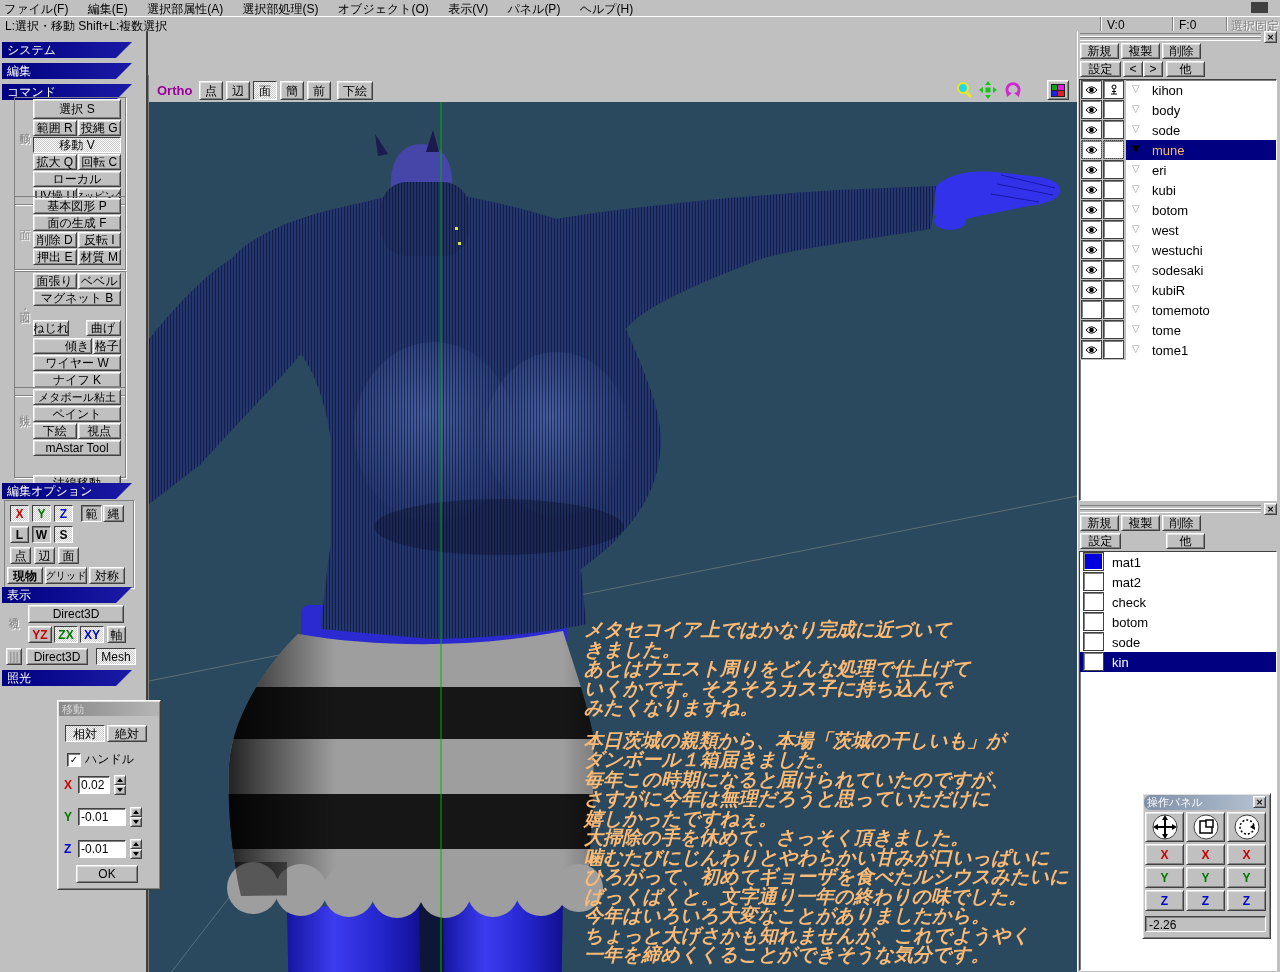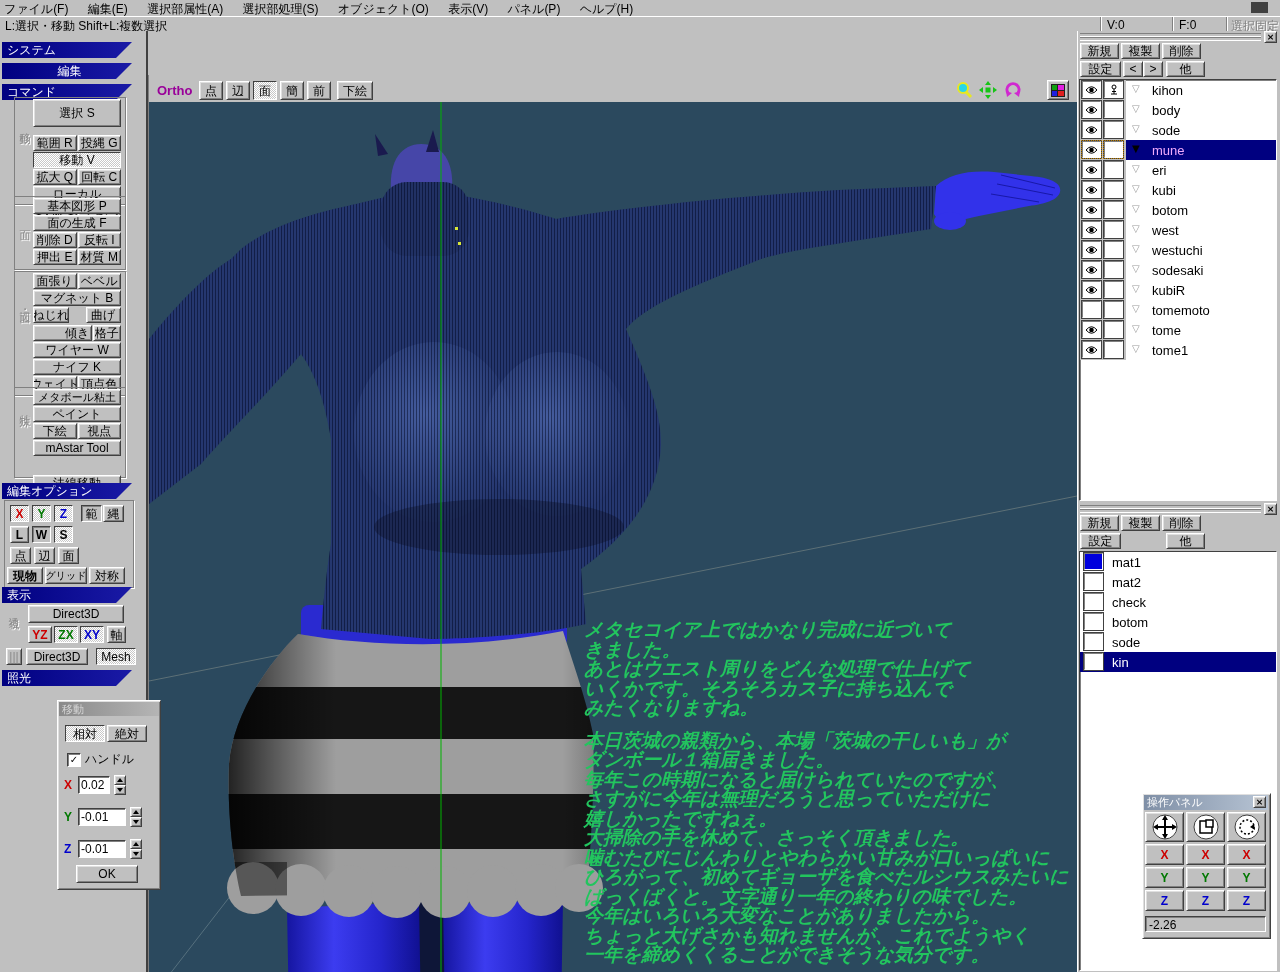--- a/index.html
+++ b/index.html
@@ -30,35 +30,35 @@
   .groove-l{border-left:1px solid #808080;box-shadow:inset 1px 0 0 #ffffff;}
   
   .objrow{position:relative;height:20px;}
   .gutter{position:absolute;left:0;top:0;width:46px;height:20px;background:#c0c0c0;}
   .minibox{position:absolute;top:1px;width:19px;height:17px;background:#ffffff;
        border:1px solid;border-color:#808080 #ffffff #ffffff #808080;
        box-shadow:0 0 0 1px #404040;display:flex;align-items:center;justify-content:center;box-sizing:border-box;}
   .tri{position:absolute;left:52px;top:3px;font-size:10px;color:#9a9a9a;font-family:"DejaVu Sans",sans-serif;}
   .oname{position:absolute;left:72px;top:3px;font-size:13px;}
   .selrow{background:#000080;}
-  .selrow .oname{color:#f0abfc;}
+  .selrow .oname{color:#fdba74;}
   .matrow{position:relative;height:20px;background:#ffffff;}
   .matrow .minibox{left:4px;}
   .matrow .mname{position:absolute;left:32px;top:3px;font-size:13px;}
   .matsel{background:#000080;}
   .matsel .mname{color:#ffffff;}
   
   .spin{width:12px;height:20px;display:flex;flex-direction:column;}
   .spin .sb{flex:1;display:flex;align-items:center;justify-content:center;}
   .tup{width:0;height:0;border-left:3px solid transparent;border-right:3px solid transparent;border-bottom:4px solid #000;}
   .tdn{width:0;height:0;border-left:3px solid transparent;border-right:3px solid transparent;border-top:4px solid #000;}
   .red{color:#cc0000;}.grn{color:#007800;}.blu{color:#0000cc;}
   .menu-item{display:inline-block;margin-right:16px;}
   .ovl{font-style:italic;font-weight:bold;font-size:19px;line-height:19.5px;
-       color:#22c55e;white-space:nowrap;letter-spacing:0px;}
+       color:#fdba74;white-space:nowrap;letter-spacing:0px;}
   .titlebar-inactive{background:linear-gradient(90deg,#8a8a8a,#b5b5b5);color:#d8d8d8;
        font-size:11px;line-height:14px;padding-left:3px;}
   .xbtn{font-size:9px;font-weight:bold;display:flex;align-items:center;justify-content:center;
        font-family:"DejaVu Sans",sans-serif;}
 </style>
 </head>
 <body>
 
 <div class="abs" style="left:0;top:0;width:1280px;height:16px;background:#c0c0c0;">
   <div class="abs" style="left:4px;top:1px;">
@@ -77,27 +77,27 @@
 <div class="abs" style="left:0;top:16px;width:1280px;height:15px;background:#c0c0c0;border-top:1px solid #ffffff;">
   <span class="abs" style="left:5px;top:1px;">L:選択・移動 Shift+L:複数選択</span>
   <span class="abs groove-l" style="left:1100px;top:0;width:70px;height:14px;padding:1px 0 0 6px;">V:0</span>
   <span class="abs groove-l" style="left:1172px;top:0;width:52px;height:14px;padding:1px 0 0 6px;">F:0</span>
   <span class="abs groove-l" style="left:1226px;top:0;width:54px;height:14px;padding:1px 0 0 4px;color:#808080;text-shadow:1px 1px 0 #fff;">選択固定</span>
 </div>
 
 <div class="abs" style="left:0;top:31px;width:146px;height:941px;background:#c0c0c0;border-right:2px solid #404040;">
 
   <div class="abs banner" style="left:2px;top:11px;width:130px;height:16px;">システム</div>
-  <div class="abs banner" style="left:2px;top:32px;width:130px;height:16px;text-align:center;">編集</div>
+  <div class="abs banner" style="left:2px;top:32px;width:130px;height:16px;">編集</div>
   <div class="abs banner" style="left:2px;top:53px;width:130px;height:16px;">コマンド</div>
 
   <div class="abs" style="left:14px;top:66px;width:110px;height:106px;border:1px solid #808080;box-shadow:1px 1px 0 #fff;">
     <div class="abs vlabel" style="left:2px;top:26px;">移動</div>
     <div class="abs" style="left:18px;top:1px;width:88px;">
-      <div class="btn r" style="height:28px;margin-bottom:8px;">選択 S</div>
+      <div class="btn r" style="height:20px;margin-bottom:1px;">選択 S</div>
       <div style="display:flex;gap:1px;margin-bottom:1px;">
         <div class="btn r" style="height:16px;flex:1;">範囲 R</div>
         <div class="btn r" style="height:16px;flex:1;">投縄 G</div>
       </div>
       <div class="btn press" style="height:16px;margin-bottom:1px;">移動 V</div>
       <div style="display:flex;gap:1px;margin-bottom:1px;">
         <div class="btn r" style="height:16px;flex:1;">拡大 Q</div>
         <div class="btn r" style="height:16px;flex:1;">回転 C</div>
       </div>
       <div class="btn r" style="height:16px;margin-bottom:1px;">ローカル</div>
@@ -124,21 +124,21 @@
     </div>
   </div>
 
   <div class="abs" style="left:14px;top:240px;width:110px;height:123px;border:1px solid #808080;box-shadow:1px 1px 0 #fff;">
     <div class="abs vlabel" style="left:2px;top:30px;">辺・面</div>
     <div class="abs" style="left:18px;top:1px;width:88px;">
       <div style="display:flex;gap:1px;margin-bottom:1px;">
         <div class="btn r" style="height:16px;flex:1;">面張り</div>
         <div class="btn r" style="height:16px;flex:1;">ベベル</div>
       </div>
-      <div class="btn r" style="height:16px;margin-bottom:1px;">マグネット B</div>
+      <div class="btn r" style="height:16px;margin-bottom:14px;">マグネット B</div>
       <div style="display:flex;gap:17px;margin-bottom:2px;">
         <div class="btn r" style="height:16px;flex:1;">ねじれ</div>
         <div class="btn r" style="height:16px;flex:1;">曲げ</div>
       </div>
       <div style="display:flex;gap:1px;margin-bottom:1px;">
         <div class="btn r" style="height:16px;flex:1;padding-left:30px;">傾き</div>
         <div class="btn r" style="height:16px;flex:1;">格子</div>
       </div>
       <div class="btn r" style="height:16px;margin-bottom:1px;">ワイヤー W</div>
       <div class="btn r" style="height:16px;margin-bottom:1px;">ナイフ K</div>
@@ -627,21 +627,21 @@
         </span>
         <span class="sb r">
           <i class="tdn"></i>
         </span>
       </span>
   </div>
   <div class="btn r abs" style="left:18px;top:164px;width:62px;height:18px;">OK</div>
 </div>
 
 <div class="abs r" style="left:1142px;top:793px;width:127px;height:144px;z-index:20;">
-  <div class="abs" style="left:1px;top:1px;right:2px;height:15px;background:linear-gradient(90deg,#7f8fa6,#b7c4d4);color:#ffffff;font-size:11px;line-height:14px;padding-left:3px;">操作パネル</div>
+  <div class="abs" style="left:1px;top:1px;right:2px;height:15px;background:linear-gradient(90deg,#7f8fa6,#b7c4d4);color:#ffffff;font-size:11px;line-height:14px;padding-left:3px;border-radius:7px;">操作パネル</div>
   <div class="btn r xbtn abs" style="left:110px;top:2px;width:13px;height:12px;">×</div>
 
   <div class="abs" style="left:2px;top:18px;display:flex;gap:2px;">
     <span class="btn r" style="width:39px;height:30px;">
       <svg width="26" height="26" viewBox="0 0 26 26">
           <circle cx="13" cy="13" r="12" fill="#ffffff" stroke="#404040"></circle>
           <line x1="13" y1="4" x2="13" y2="22" stroke="#000" stroke-width="2"></line>
           <line x1="4" y1="13" x2="22" y2="13" stroke="#000" stroke-width="2"></line>
           <polygon points="13,1 16,6 10,6" fill="#000"></polygon>
           <polygon points="13,25 16,20 10,20" fill="#000"></polygon>

